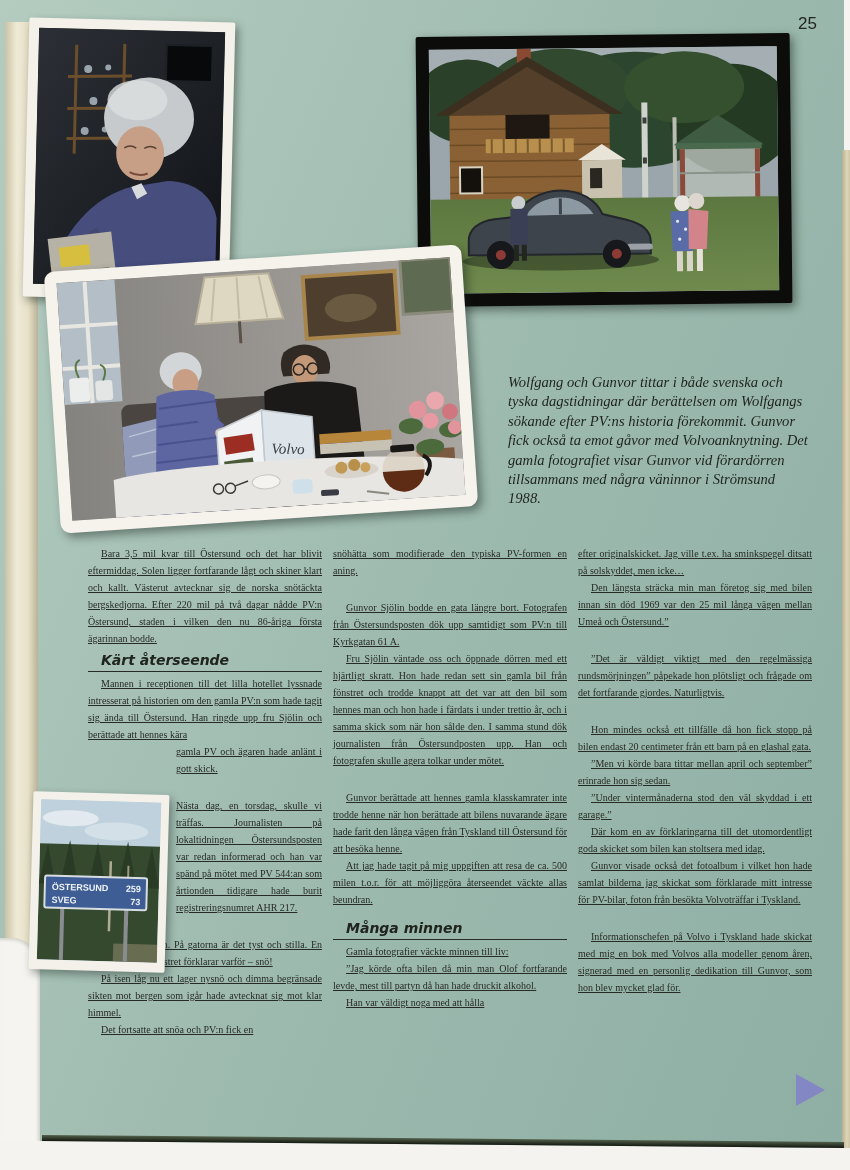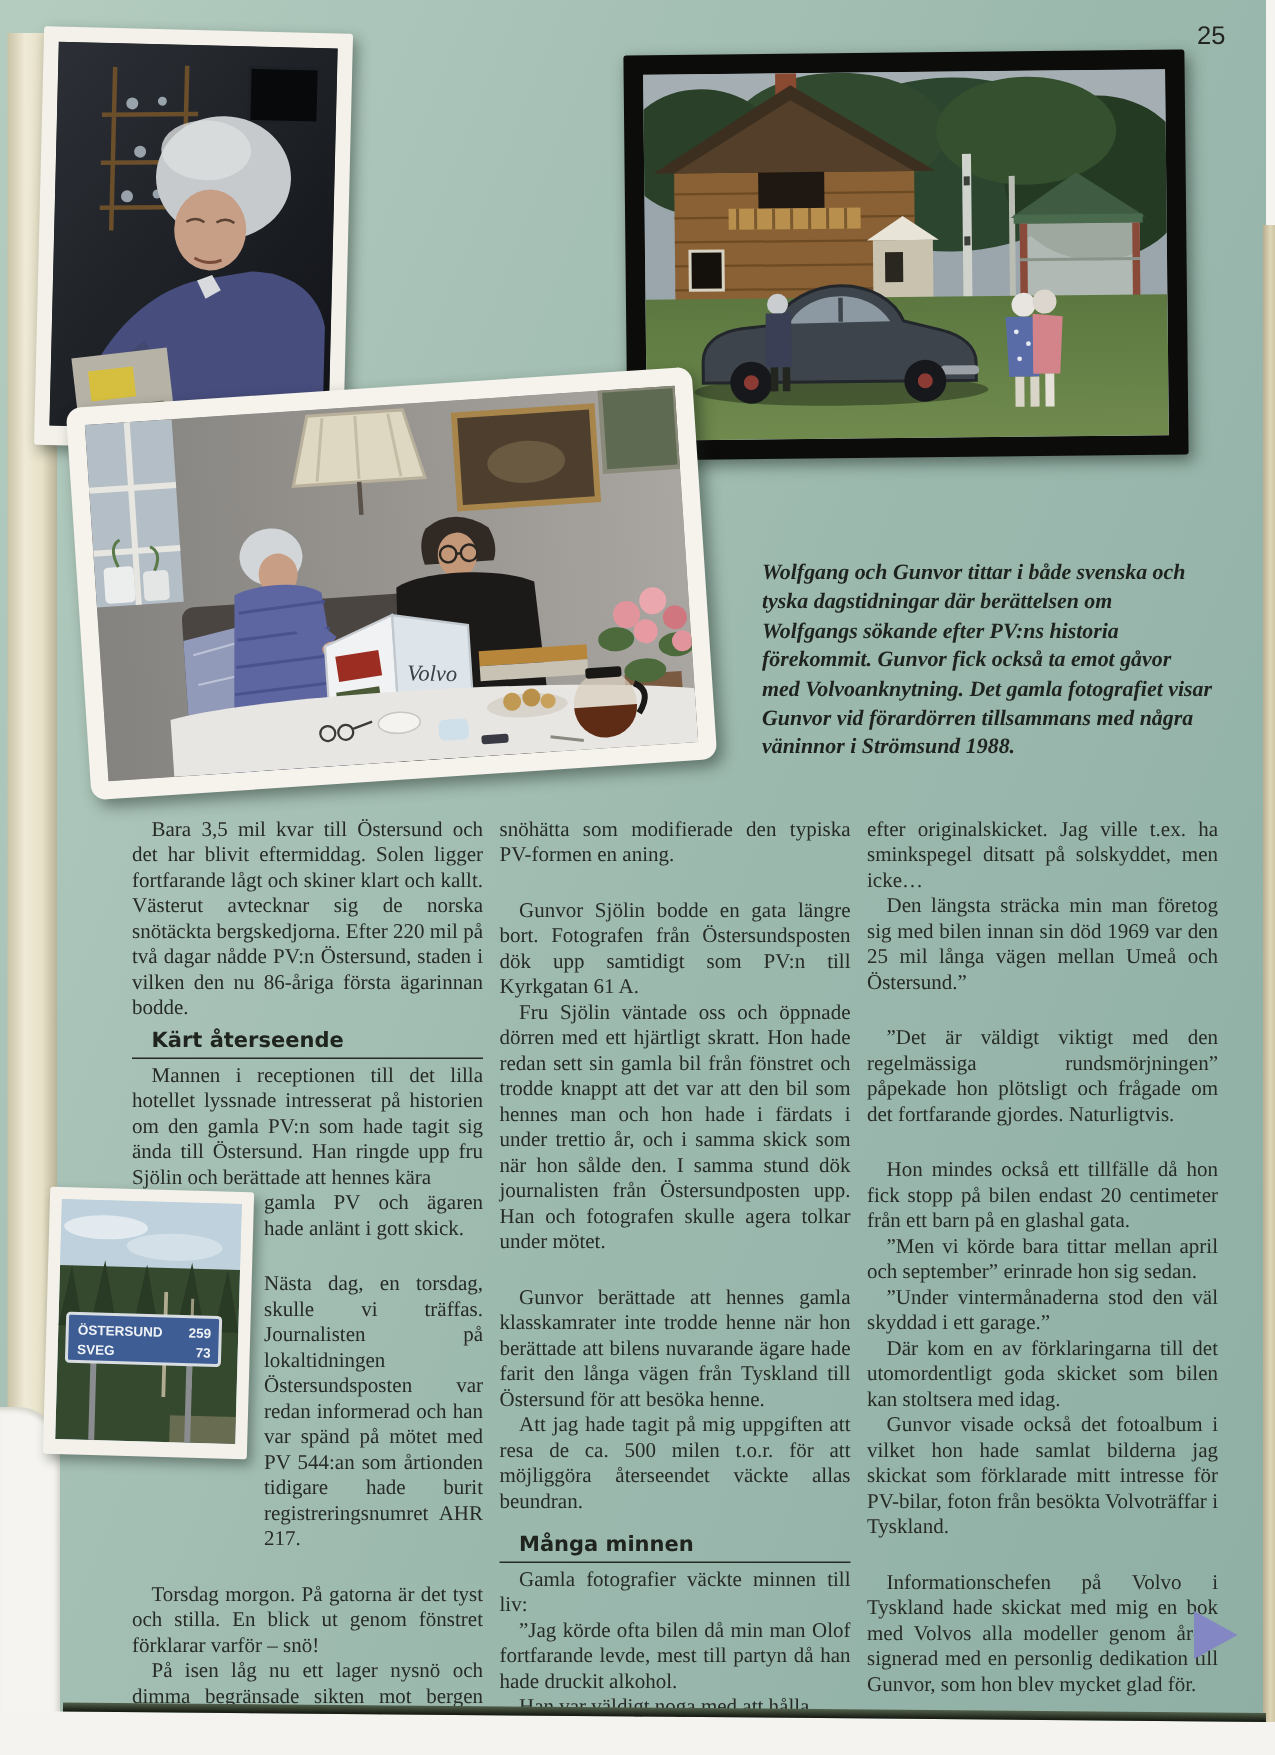--- a/index.html
+++ b/index.html
@@ -67,38 +67,38 @@
   .photo-roadsign{
     left:31px;top:793px;width:120px;height:160px;
     border:8px solid #f3f1e9;border-bottom-width:10px;border-radius:2px;
     transform:rotate(1.6deg);
     box-shadow:3px 4px 8px rgba(20,30,24,.4);
     background:#bed1dc;
   }
   
   .caption{
     position:absolute;left:508px;top:373px;width:300px;z-index:3;
-    font-style:italic;font-weight:bold;font-size:14.6px;line-height:19.4px;
+    font-style:italic;font-weight:normal;font-size:14.6px;line-height:19.4px;
     color:#1e231e;text-align:left;
   }
   
   .columns{
     position:absolute;left:88px;top:545px;width:724px;z-index:3;
     display:flex;gap:11px;
   }
   .col{width:234px;color:#272b25;}
   .col p{
-    margin:0;font-size:14px;line-height:17px;text-align:justify;
-    hyphens:auto;-webkit-hyphens:auto;
+    margin:0;font-size:10px;line-height:17px;text-align:justify;
+    hyphens:auto;text-decoration:underline;-webkit-hyphens:auto;
   }
   .col p.indent{text-indent:13px;}
   .col p.gap{margin-top:20px;}
   .col p.wrapped{margin-left:88px;}
   .col h3{
-    font-family:"DejaVu Sans",sans-serif;font-weight:bold;
+    font-family:"DejaVu Sans",sans-serif;font-style:italic;font-weight:bold;
     font-size:14px;margin:5px 0 3px;padding:0 0 3px 13px;
     border-bottom:1.3px solid #262a24;color:#20241e;
   }
   .col h3.gap{margin-top:12px;}
   
   .arrow{
     position:absolute;left:796px;top:1074px;z-index:3;
     width:0;height:0;
     border-top:16px solid transparent;border-bottom:16px solid transparent;
     border-left:29px solid #8387c4;

